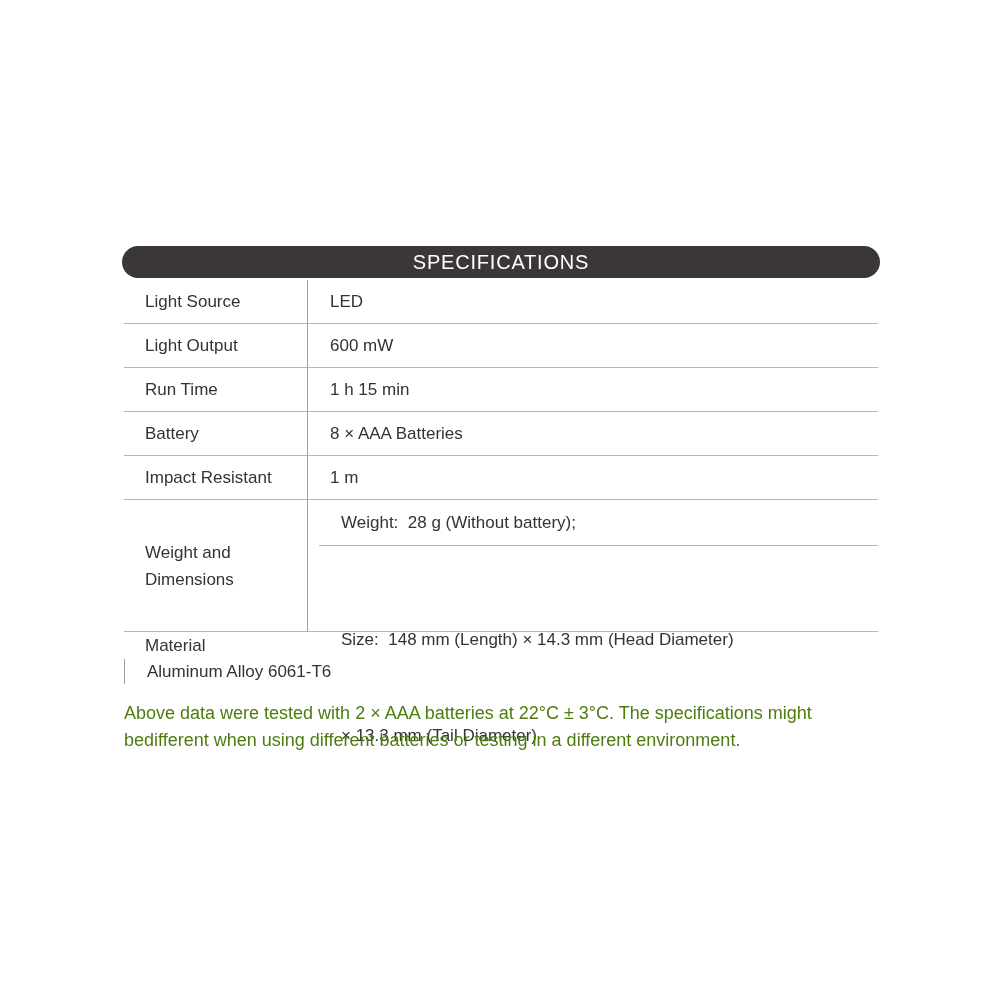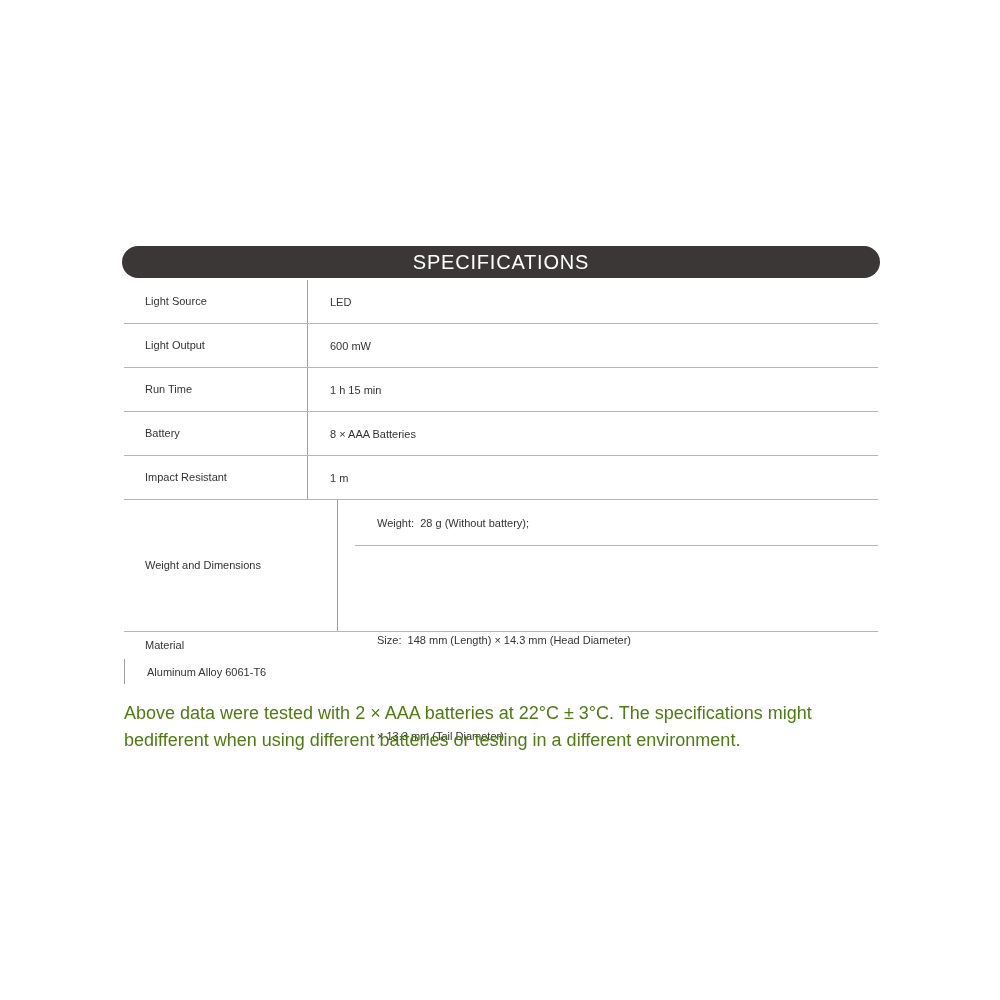--- a/index.html
+++ b/index.html
@@ -19,38 +19,38 @@
     border-radius: 16px;
     display: flex; align-items: center; justify-content: center;
   }
   .header-title {
     color: #ffffff; font-weight: normal; font-size: 20px; letter-spacing: 0.8px;
   }
 
   
   .spec-table {
     position: absolute; left: 124px; top: 280px; width: 754px;
-    font-size: 11px; color: #333333;
+    font-size: 17px; color: #333333;
   }
   .row { display: flex; border-bottom: 1px solid #b6b6b6; }
   .row.simple { height: 44px; }
   .row.row-wd { height: 132px; }
   .row.row-material { height: 52px; border-bottom: none; flex-direction: column; }
 
   .cell.label {
     width: 183px; padding-left: 21px; padding-right: 8px;
     display: flex; align-items: center; line-height: 27px;
   }
   .cell.value {
     flex: 1; border-left: 1px solid #9f9f9f;
     padding-left: 22px;
     display: flex; align-items: center;
     white-space: pre-wrap;
   }
-  .cell.value-group { flex: 1; border-left: 1px solid #9f9f9f; display: block; padding-left: 17px; margin-left: 30px; }
+  .cell.value-group { flex: 1; border-left: 1px solid #9f9f9f; display: block; padding-left: 11px; }
   .sub-weight {
     height: 46px; border-bottom: 1px solid #b6b6b6;
     display: flex; align-items: center; padding-left: 22px;
     white-space: pre-wrap;
   }
   .sub-size { padding: 14px 0 0 22px; line-height: 32px; white-space: pre-wrap; }
 
   
   .footnote {
     position: absolute; left: 124px; top: 700px; width: 760px;

